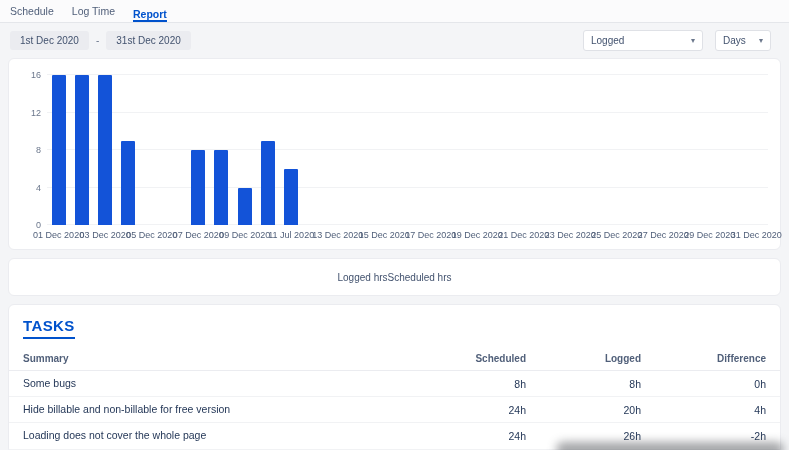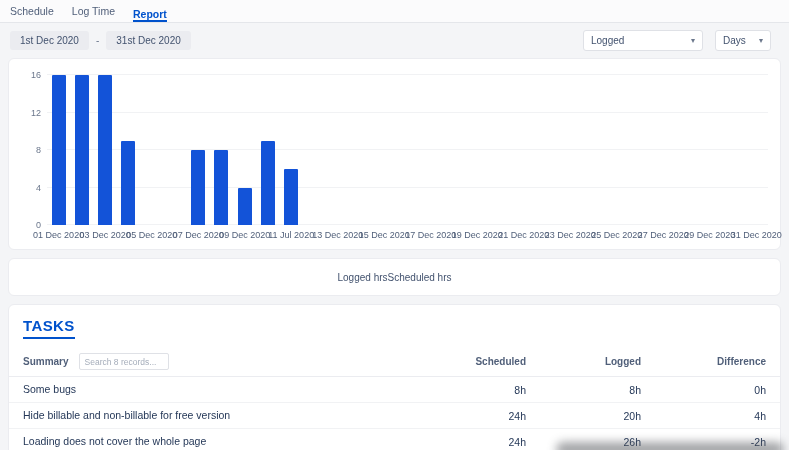--- a/index.html
+++ b/index.html
@@ -190,21 +190,20 @@
 <div class="card progress-card">
   <span class="plabel">Logged hrs</span>
   <span class="plabel">Scheduled hrs</span>
 </div>
 
 <div class="card tasks-card">
   <div class="tasks-title">TASKS</div>
   <div class="thead">
     <div class="th-summary">
       <span class="th-label">Summary</span>
-      <input class="search" type="text" placeholder="Search 8 records..." style="">
     </div>
     <div class="th-num col-sched">Scheduled</div>
     <div class="th-num col-logged">Logged</div>
     <div class="th-num col-diff">Difference</div>
   </div>
   <div>
       <div class="trow">
         <div class="cell-summary">Some bugs</div>
         <div class="cell-num col-sched">8h</div>
         <div class="cell-num col-logged">8h</div>

